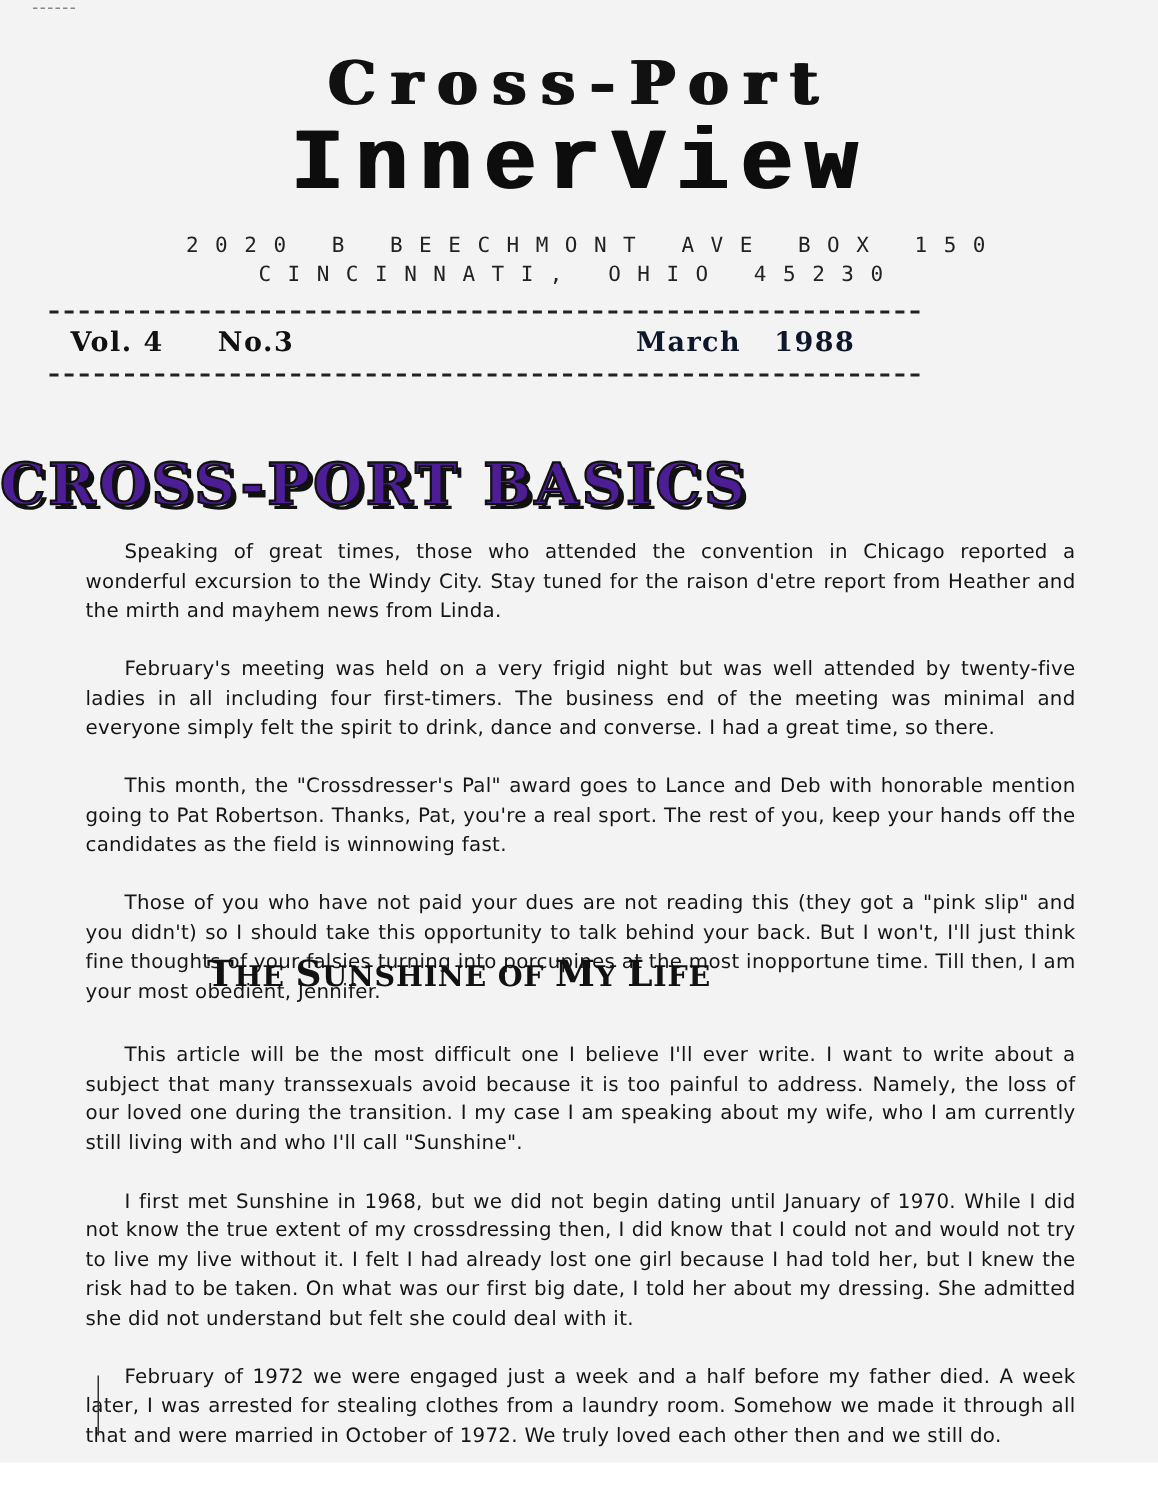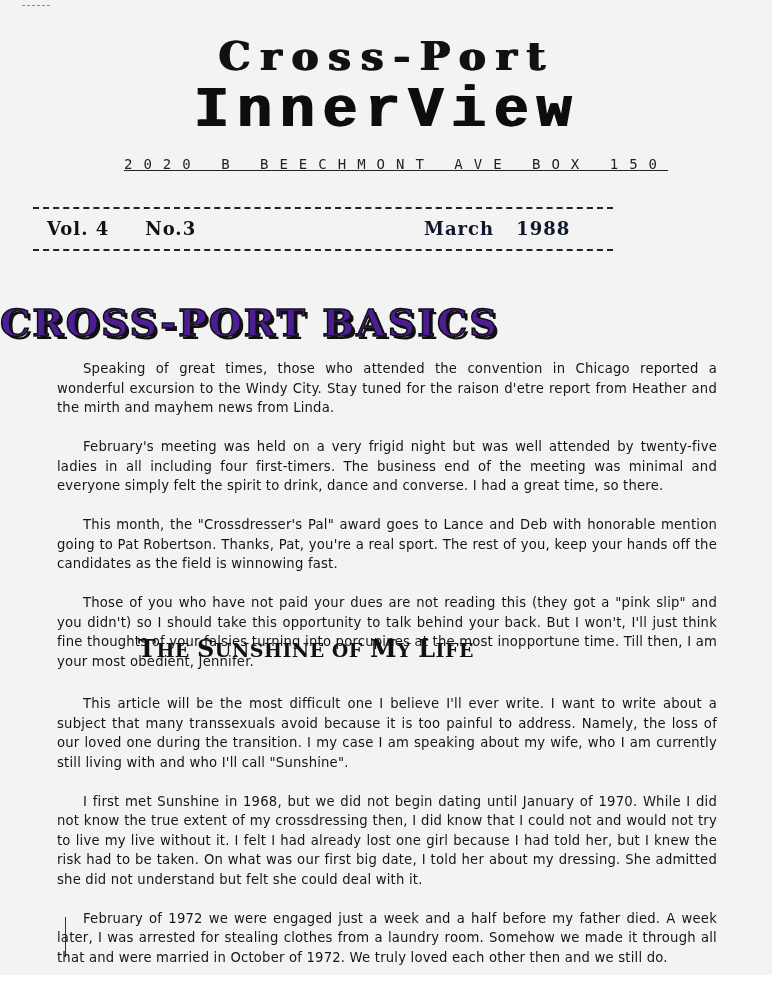--- a/index.html
+++ b/index.html
@@ -26,21 +26,21 @@
     position: absolute; top: 78px; left: 0; width: 772px; text-align: center;
     font-family: Liberation Mono, monospace; font-size: 58px; font-weight: bold;
     letter-spacing: 8px; color: #0d0d0d;
     text-shadow: 2px 0 0 #0d0d0d;
   }
   .addr1, .addr2 {
     position: absolute; left: 0; width: 772px; text-align: center;
     font-family: "DejaVu Sans Mono", monospace; font-size: 14px;
     letter-spacing: 11px; color: #222;
   }
-  .addr1 { top: 156px; padding-left: 20px; box-sizing: border-box; text-decoration: underline; }
+  .addr1 { top: 156px; padding-left: 20px; box-sizing: border-box; }
   .addr2 { top: 175px; }
   .rule {
     position: absolute; left: 33px; width: 580px; height: 0;
     border-top: 2px dashed #222;
   }
   .vol {
     position: absolute; top: 218px; left: 33px;
     font-family: "DejaVu Serif", serif; font-weight: bold; font-size: 18px; color: #111;
     letter-spacing: 1px;
   }
@@ -88,20 +88,21 @@
 </style>
 </head>
 <body>
 
 <div class="page">
   <div class="staple"></div>
 
   <div class="masthead-1">Cross-Port</div>
   <div class="masthead-2">InnerView</div>
   <div class="addr1">2020 B BEECHMONT AVE  BOX 150</div>
+  <div class="addr2">CINCINNATI, OHIO 45230</div>
 
   <div class="rule" style="top:207px"></div>
   <div class="vol">
     <span>Vol. 4</span><span>No.3</span>
   </div>
   <div class="date">
     <span>March</span><span>1988</span>
   </div>
   <div class="rule" style="top:249px"></div>
 

